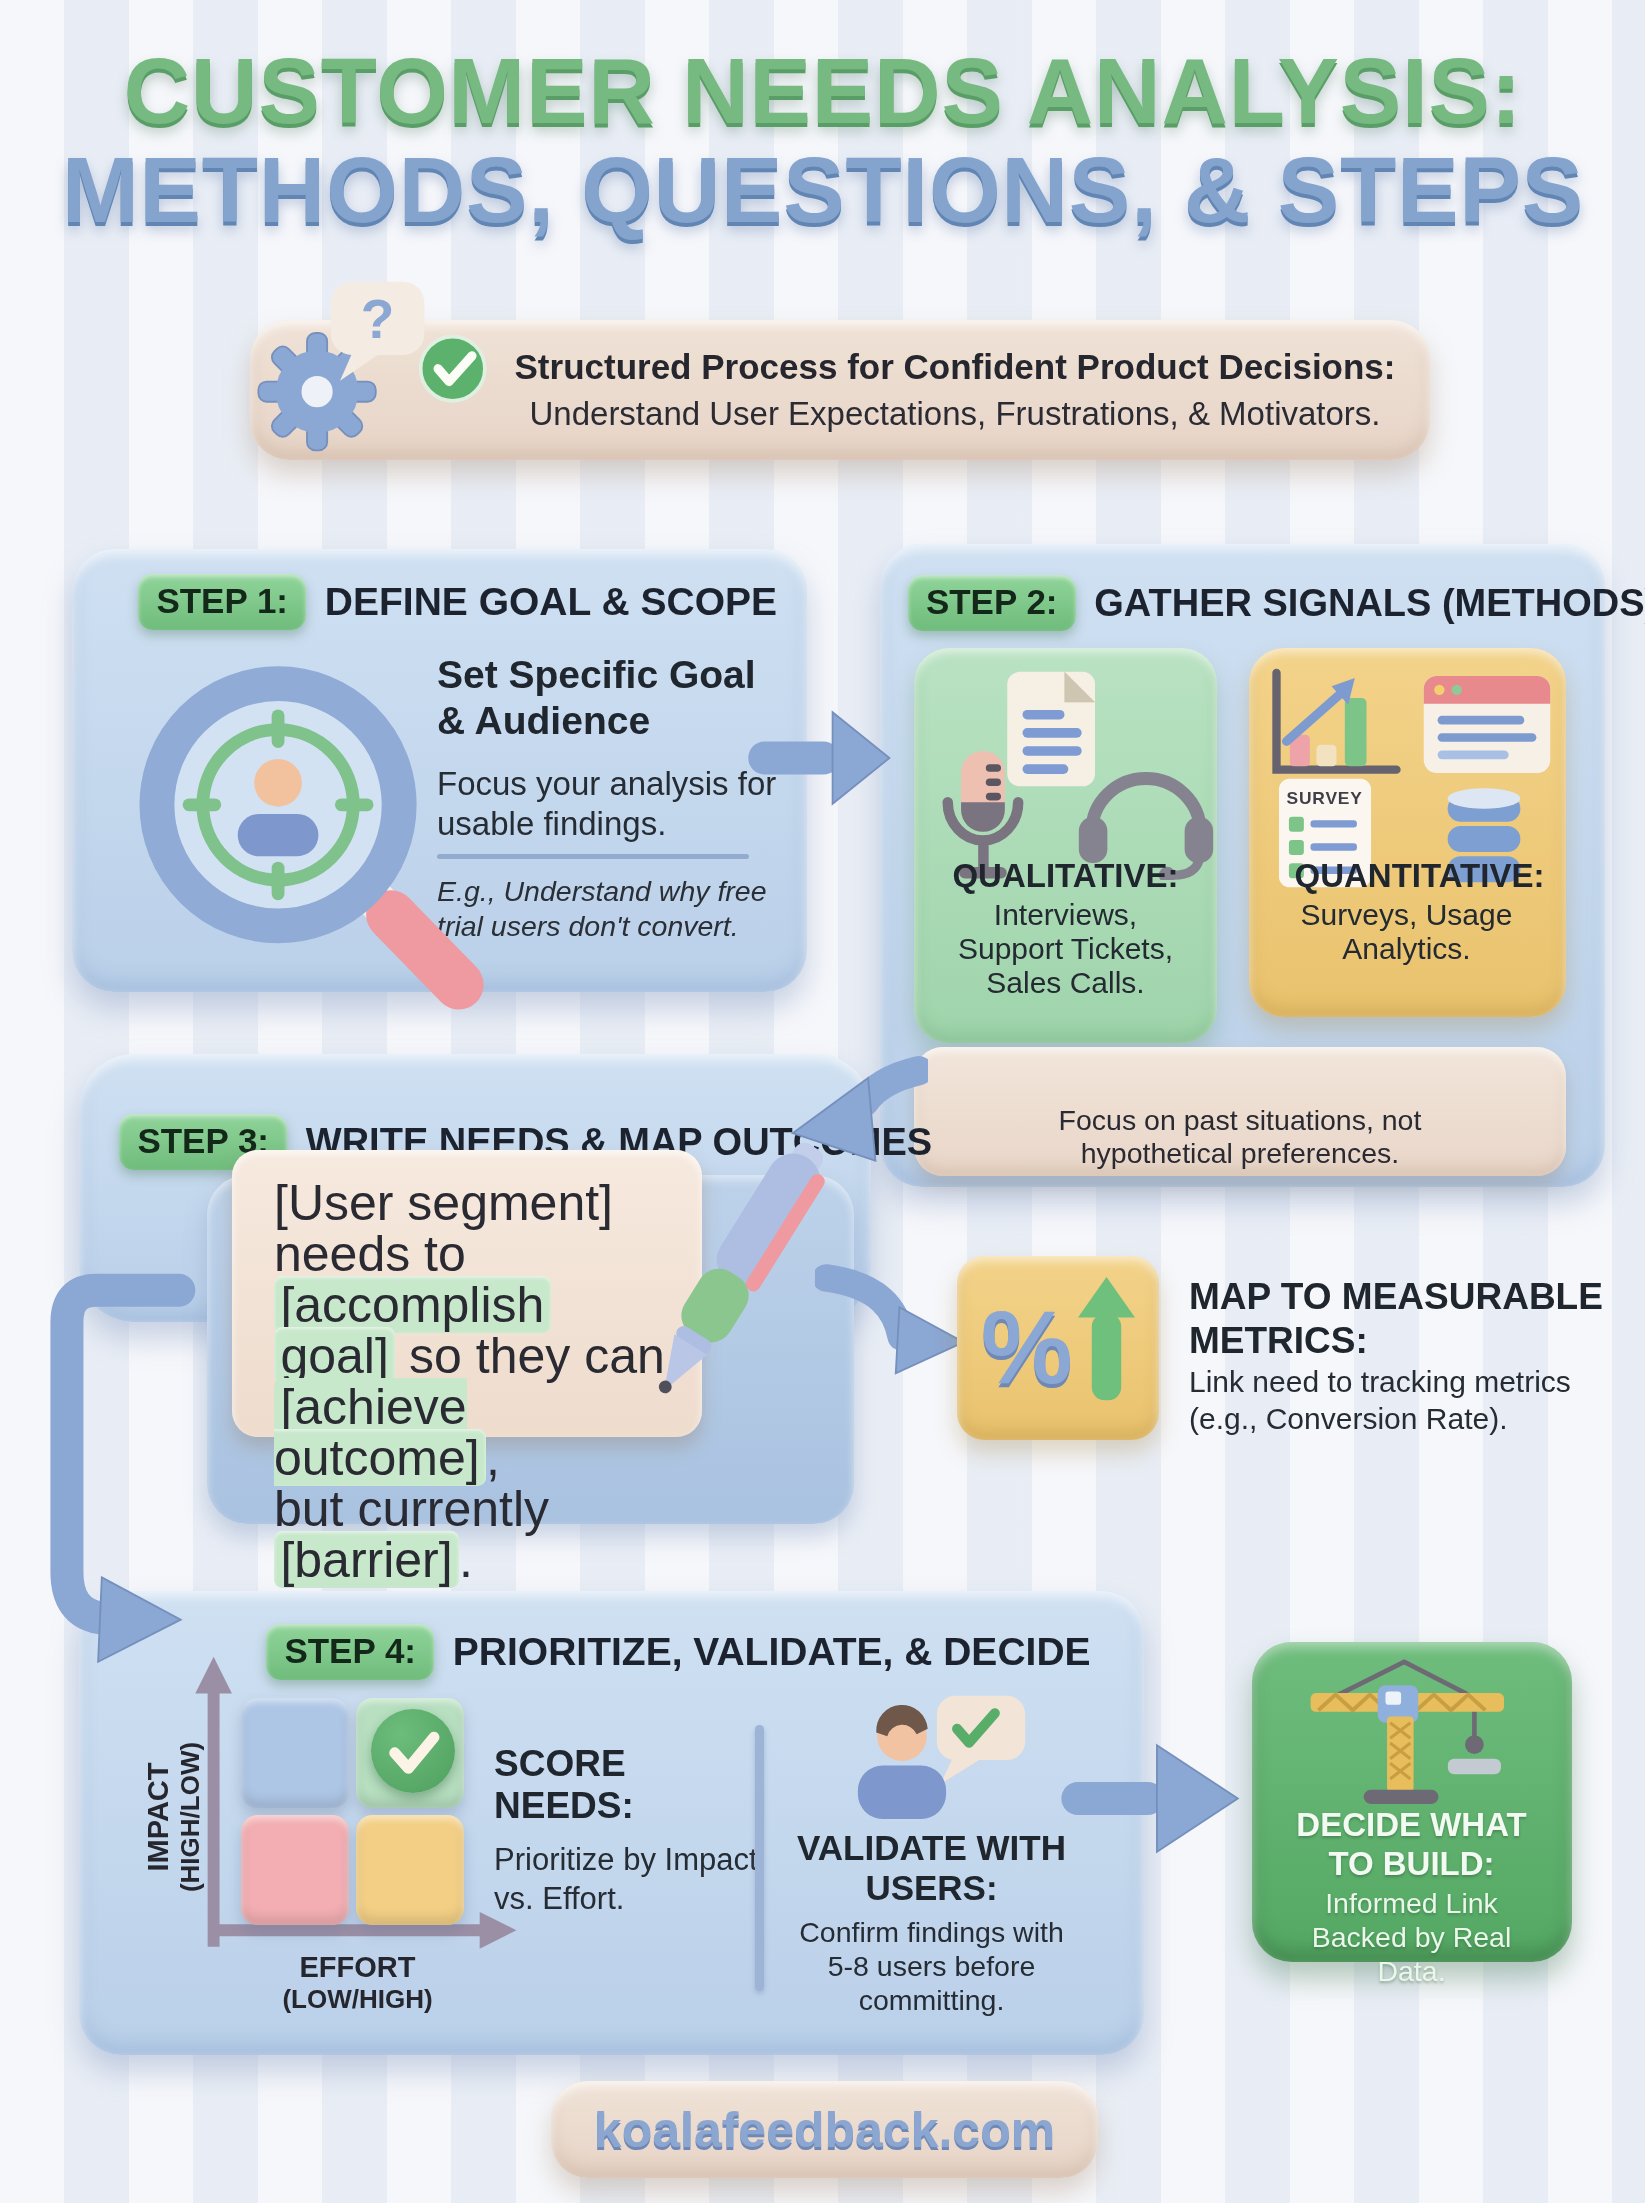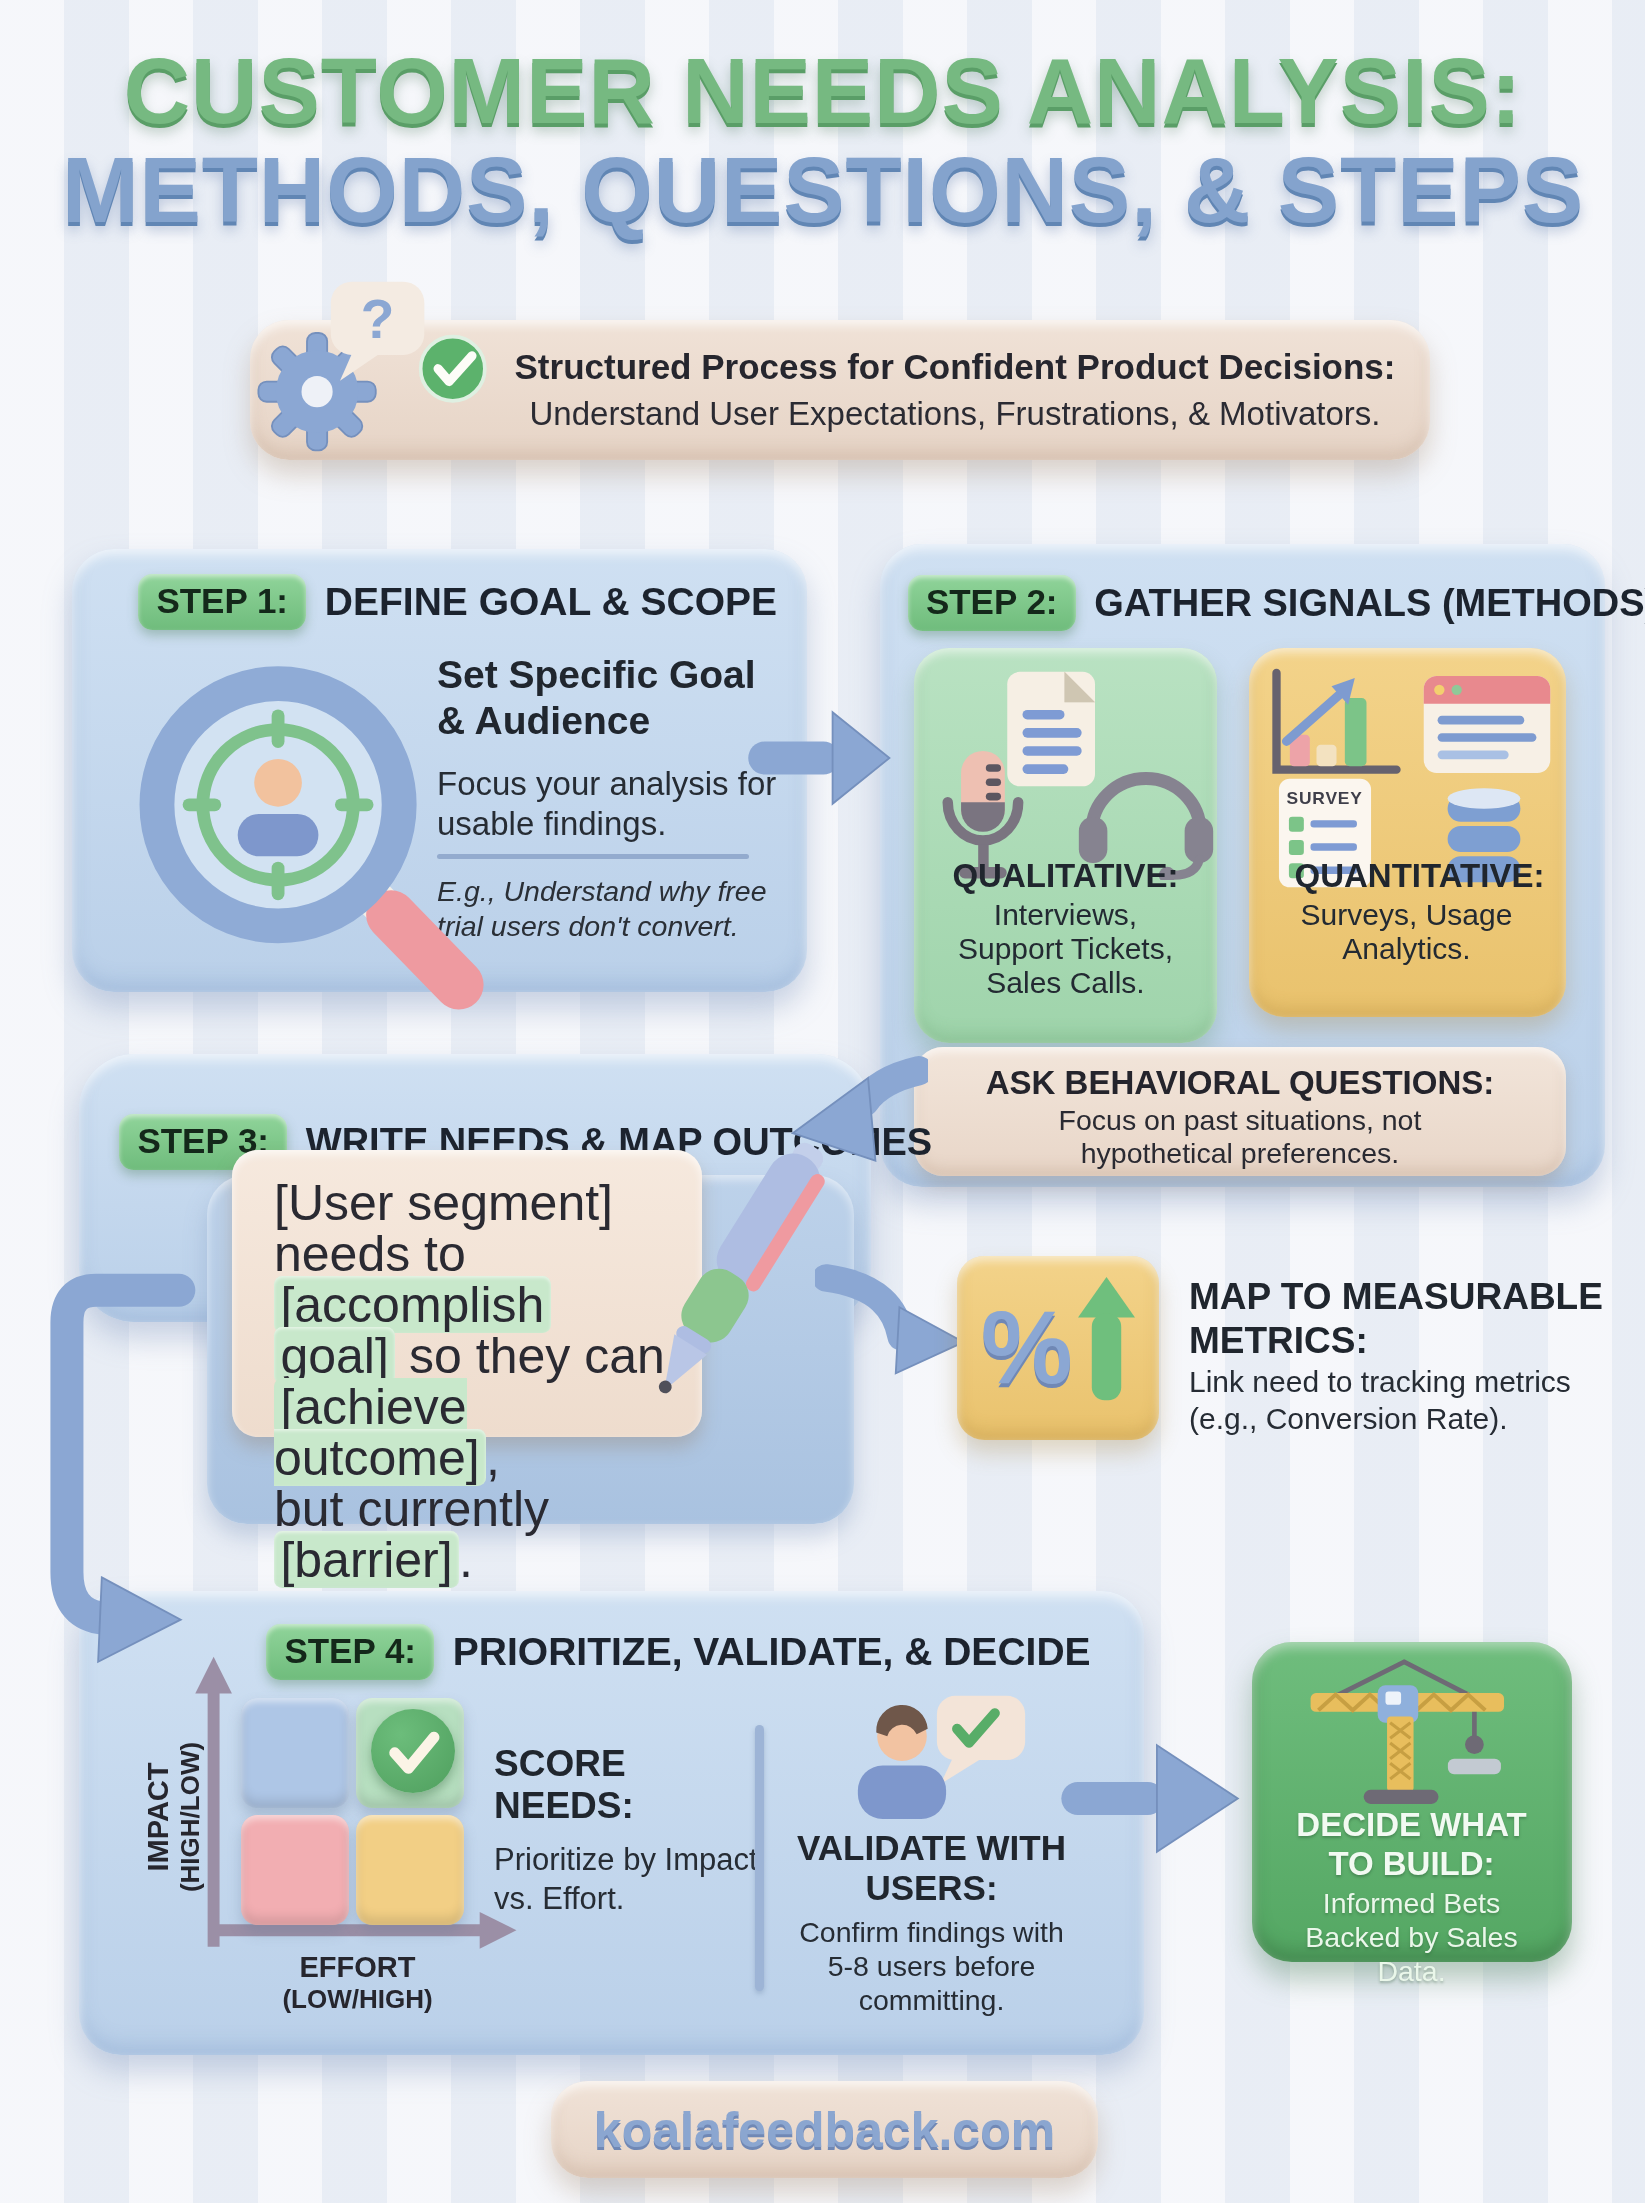--- a/index.html
+++ b/index.html
@@ -163,21 +163,20 @@
         <rect x="12" y="20" width="106" height="38" rx="19" fill="#7e9fd2"></rect>
         <rect x="12" y="64" width="106" height="38" rx="19" fill="#7e9fd2"></rect>
         <rect x="12" y="108" width="106" height="38" rx="19" fill="#7e9fd2"></rect>
         <ellipse cx="65" cy="24" rx="53" ry="15" fill="#dde7f4"></ellipse>
       </svg>
       <div class="abs sub-head" style="left:0;top:209px;width:100%;padding-left:12px;">QUANTITATIVE:</div>
       <div class="abs sub-body" style="left:29px;top:250px;width:257px;">Surveys, Usage Analytics.</div>
     </div>
 
     <div class="abs note-bar" style="left:34px;top:503px;width:652px;height:129px;">
-      <div class="abs" style="left:0;top:16.5px;width:100%;text-align:center;font-weight:bold;font-size:33px;color:#24242c;">ASK BEHAVIORAL QUESTIONS:</div>
       <div class="abs" style="left:78px;top:57px;width:496px;text-align:center;font-size:28.5px;line-height:33px;color:#2a2a32;">Focus on past situations, not hypothetical preferences.</div>
     </div>
   </div>
 
   <svg class="abs" style="left:739px;top:703px;" width="156" height="110" viewBox="0 0 170 120">
     <rect x="10" y="42" width="100" height="36" rx="18" fill="#8ba7d3"></rect>
     <path d="M102,10 L164,60 L102,110 Z" fill="#8ba7d3" stroke="#7590bd" stroke-width="2"></path>
   </svg>
 
   <div class="abs card" style="left:79px;top:1054px;width:792px;height:268px;border-radius:55px;">
@@ -296,21 +295,21 @@
       <rect x="116" y="44" width="52" height="48" rx="10" fill="#8fb0dc"></rect>
       <rect x="126" y="52" width="20" height="17" rx="4" fill="#eef3fa"></rect>
       <rect x="128" y="84" width="34" height="96" rx="5" fill="#e8be5d"></rect>
       <path d="M132,92 L158,112 M158,92 L132,112 M132,118 L158,138 M158,118 L132,138 M132,144 L158,164 M158,144 L132,164" stroke="#c79f42" stroke-width="4" fill="none"></path>
       <rect x="98" y="178" width="96" height="18" rx="9" fill="#6e6a75"></rect>
       <line x1="240" y1="78" x2="240" y2="112" stroke="#6e6a75" stroke-width="6"></line>
       <circle cx="240" cy="120" r="12" fill="#6e6a75"></circle>
       <rect x="206" y="138" width="68" height="20" rx="8" fill="#c3cad2"></rect>
     </svg>
     <div class="abs decide-head" style="left:22px;top:163px;width:275px;">DECIDE WHAT TO BUILD:</div>
-    <div class="abs decide-body" style="left:22px;top:244px;width:275px;">Informed Bets Backed by Sales Data.</div>
+    <div class="abs decide-body" style="left:22px;top:244px;width:275px;">Informed Link Backed by Real Data.</div>
   </div>
 
   <div class="abs beige" style="left:551px;top:2081px;width:547px;height:97px;border-radius:37px;display:flex;align-items:center;justify-content:center;">
     <span style="font-size:50px;font-weight:bold;color:#8ba6d0;text-shadow:0 2.8px 0 #7088b5;">koalafeedback.com</span>
   </div>
 
 </div>
 
 
 </body></html>

